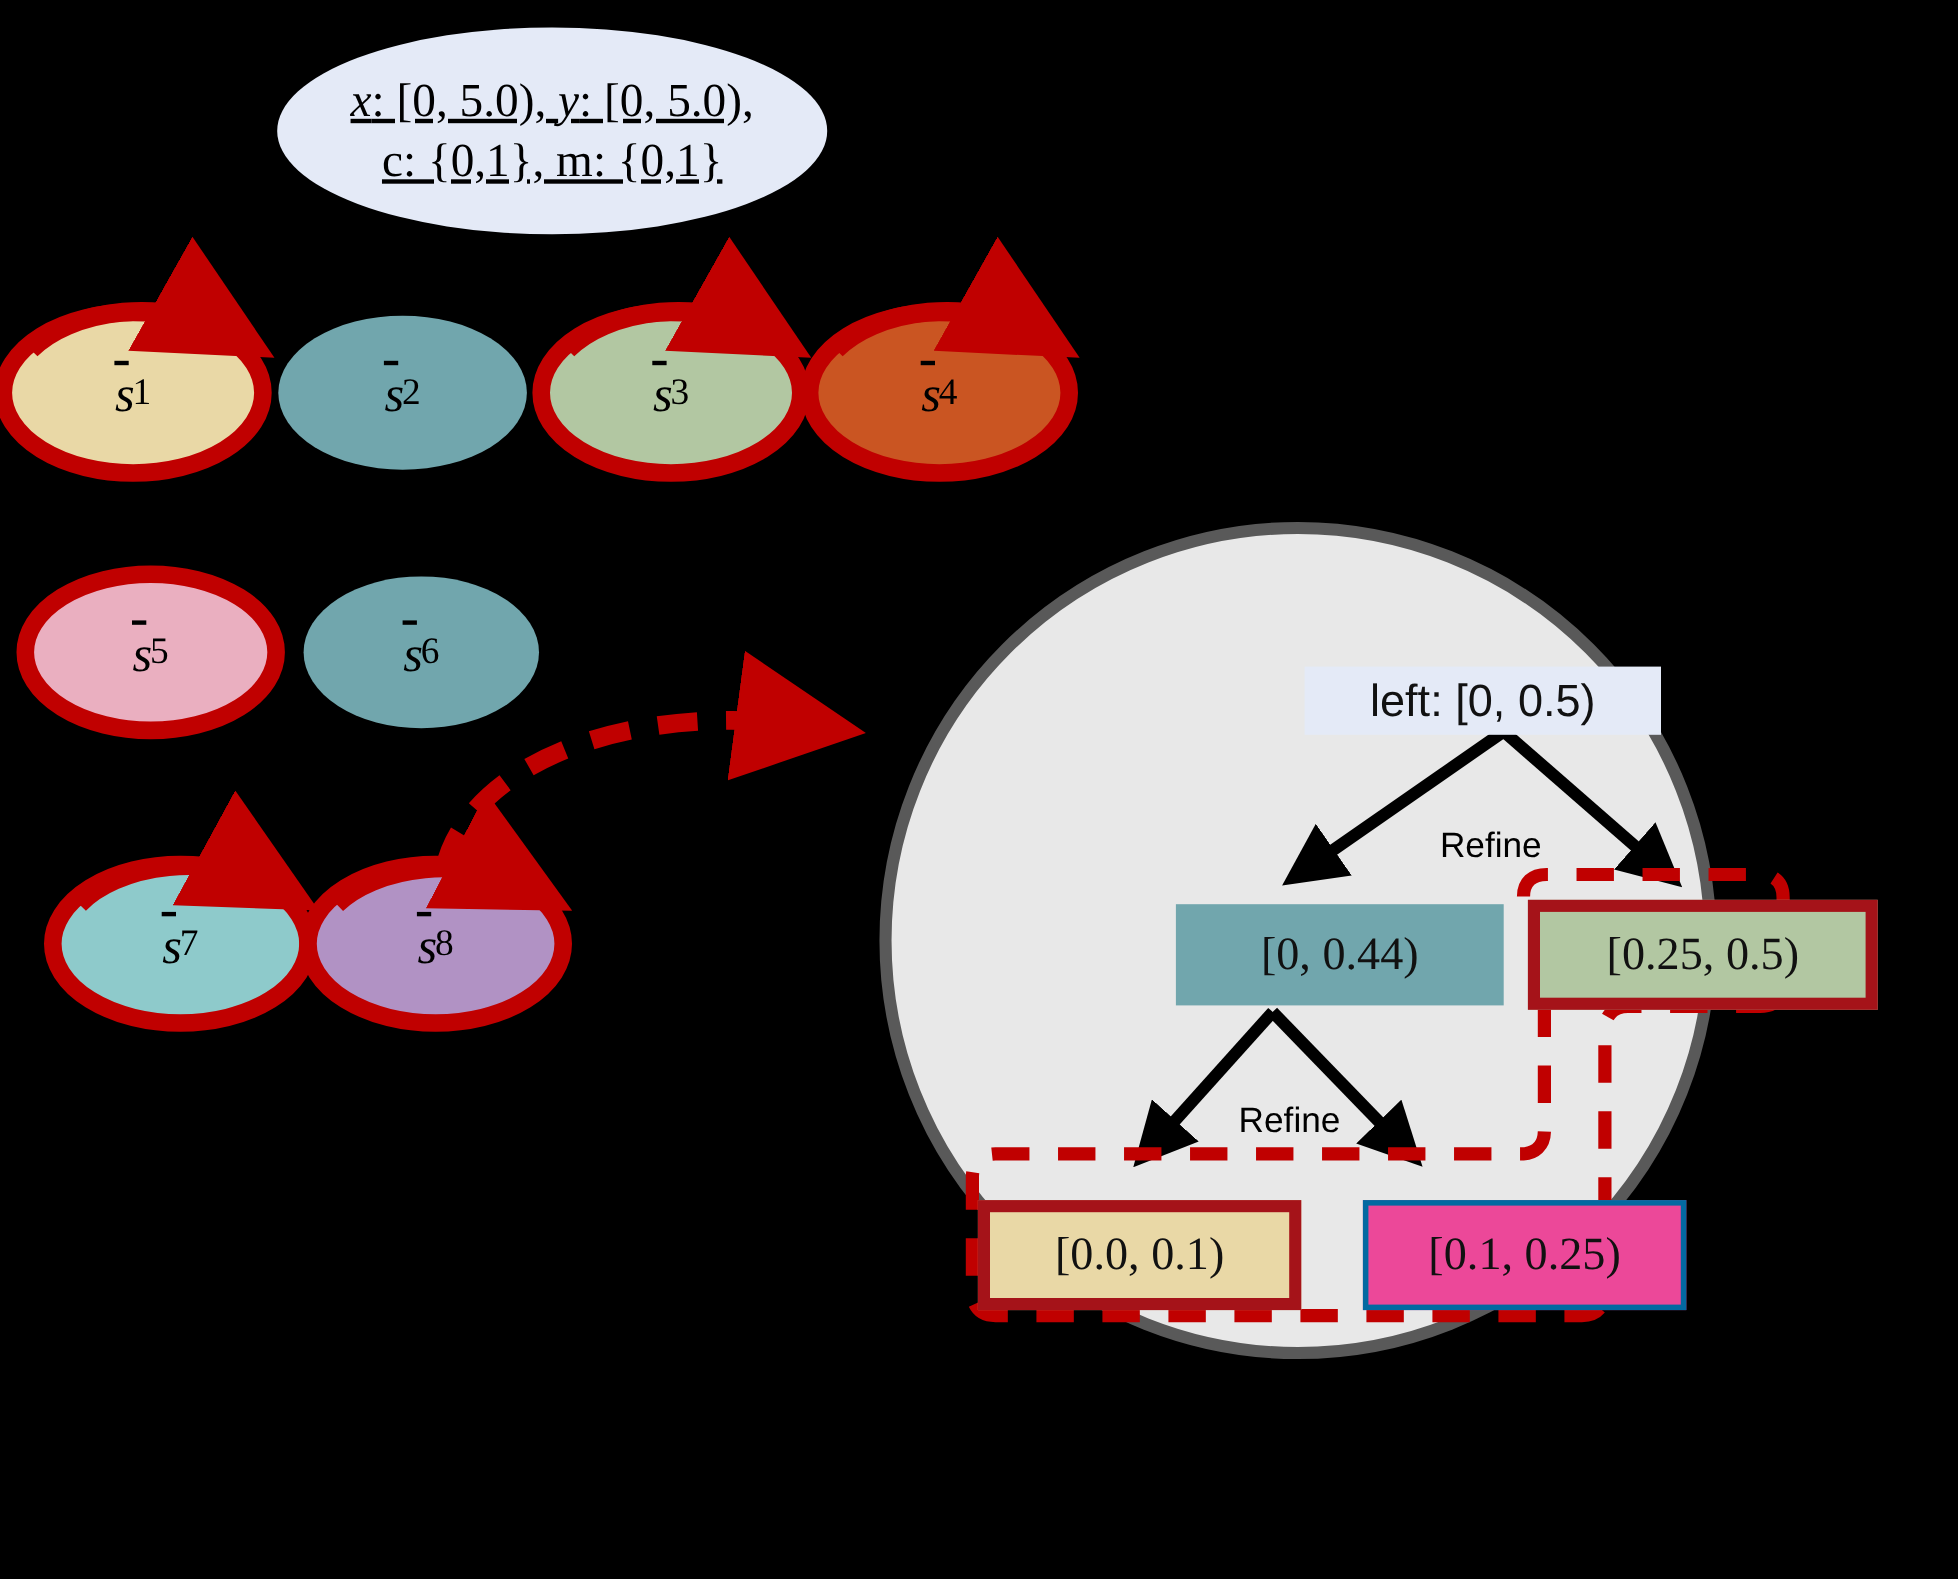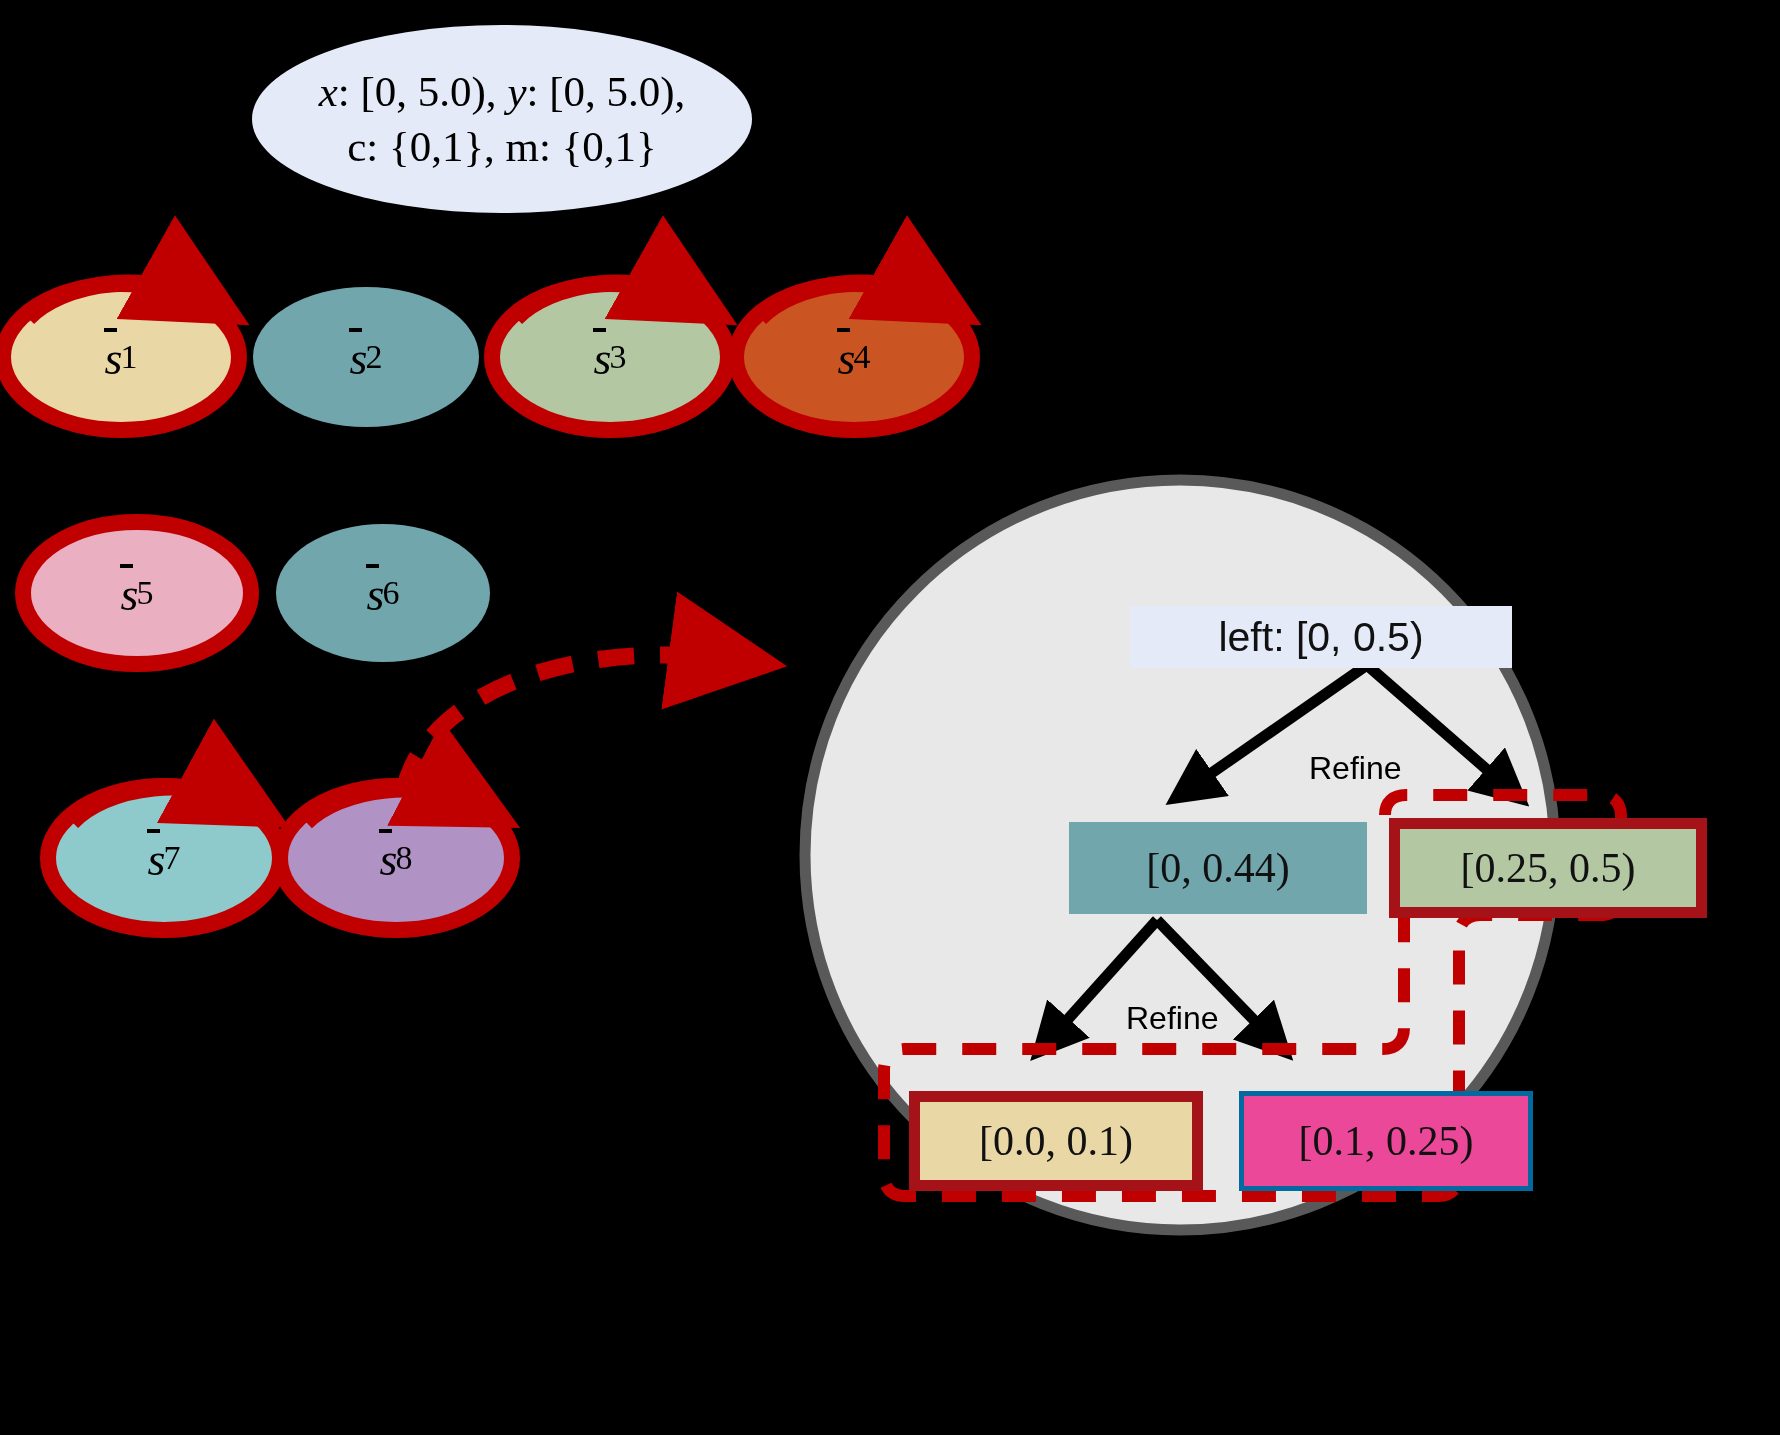--- a/index.html
+++ b/index.html
@@ -8,21 +8,21 @@
   #stage{position:absolute;left:0;top:0;width:1780px;height:1435px;}
   svg#canvas{position:absolute;left:0;top:0;width:1780px;height:1435px;}
 
   
   #spec-text{
     position:absolute;left:252px;top:45px;width:500px;height:148px;
     display:flex;flex-direction:column;align-items:center;justify-content:center;
     font-family:"Liberation Serif", serif;font-size:43px;line-height:1.28;
     color:#000;text-align:center;pointer-events:none;
   }
-  #spec-text .ln{display:block;}
+  #spec-text .ln{display:block;text-decoration:underline;}
   .ital{font-style:italic;}
 
   
   .state-lab{
     position:absolute;display:flex;align-items:center;justify-content:center;
     font-family:"Liberation Serif", serif;font-style:italic;font-size:46px;
     color:#000;pointer-events:none;
   }
   .ov{position:relative;display:inline-block;padding-top:2px;}
   .ov::before{content:"";position:absolute;left:-1px;right:5px;top:-2px;height:4px;background:#000;}
@@ -161,27 +161,27 @@
   </div>
   <div class="state-lab" style="left:84px;top:823px;width:160px;height:70px;">
     <span class="ov">s</span>
       <span class="sub">7</span>
   </div>
   <div class="state-lab" style="left:316px;top:823px;width:160px;height:70px;">
     <span class="ov">s</span>
       <span class="sub">8</span>
   </div>
 
-  <div class="node" id="node-root" style="left:1130px;top:606px;width:382px;height:62px;">left: [0, 0.5)</div>
+  <div class="node" id="node-root" style="left:1186px;top:606px;width:324px;height:62px;">left: [0, 0.5)</div>
 
   <div class="node" id="node-l1" style="left:1069px;top:822px;width:298px;height:92px;">[0, 0.44)</div>
 
   <div class="node" id="node-r1" style="left:1389px;top:818px;width:318px;height:100px;">[0.25, 0.5)</div>
 
-  <div class="node" id="node-l2" style="left:909px;top:1091px;width:294px;height:100px;">[0.0, 0.1)</div>
+  <div class="node" id="node-l2" style="left:889px;top:1091px;width:294px;height:100px;">[0.0, 0.1)</div>
 
   <div class="node" id="node-r2" style="left:1239px;top:1091px;width:294px;height:100px;">[0.1, 0.25)</div>
 
   <div class="refine-lab" style="left:1309px;top:750px;">Refine</div>
   <div class="refine-lab" style="left:1126px;top:1000px;">Refine</div>
 
   <div id="circle-caption">
     <span>Current </span><b>Action</b><span> Abstraction</span>
   </div>
 

